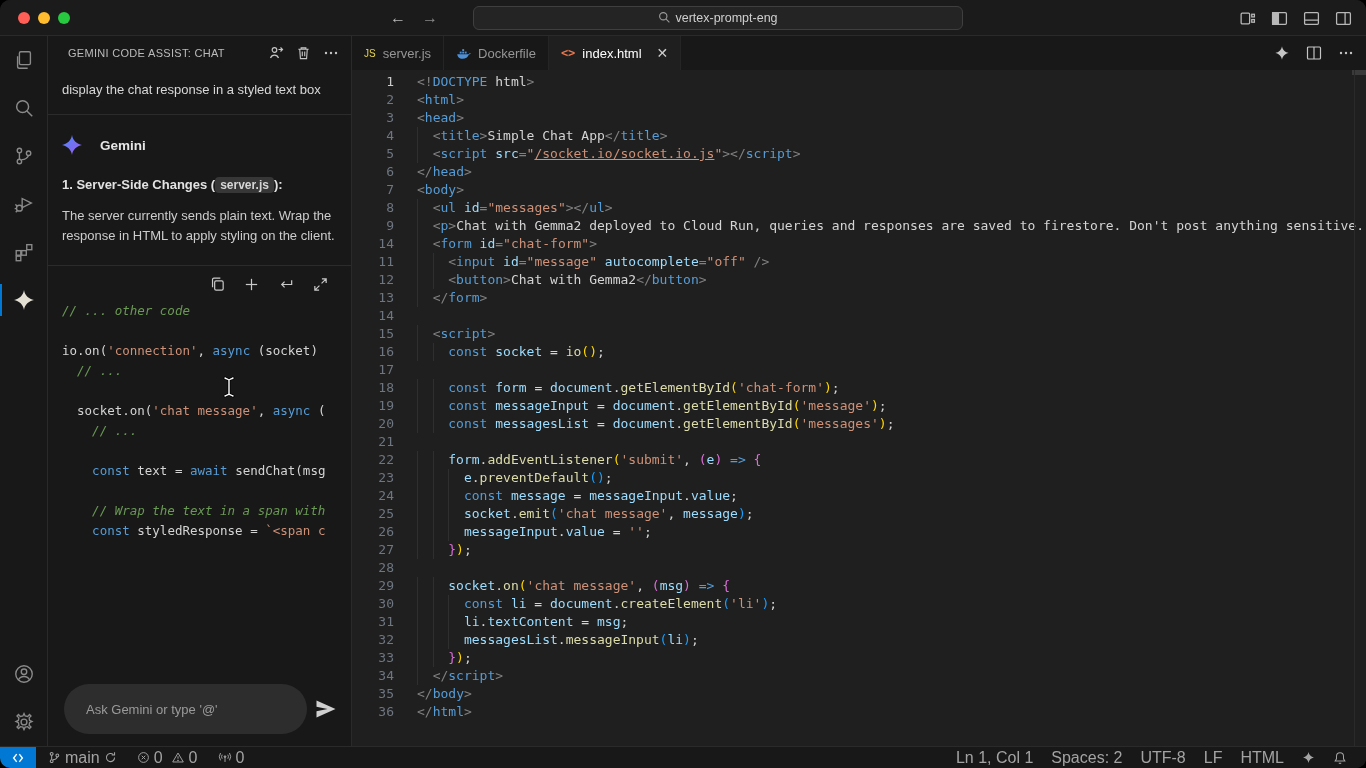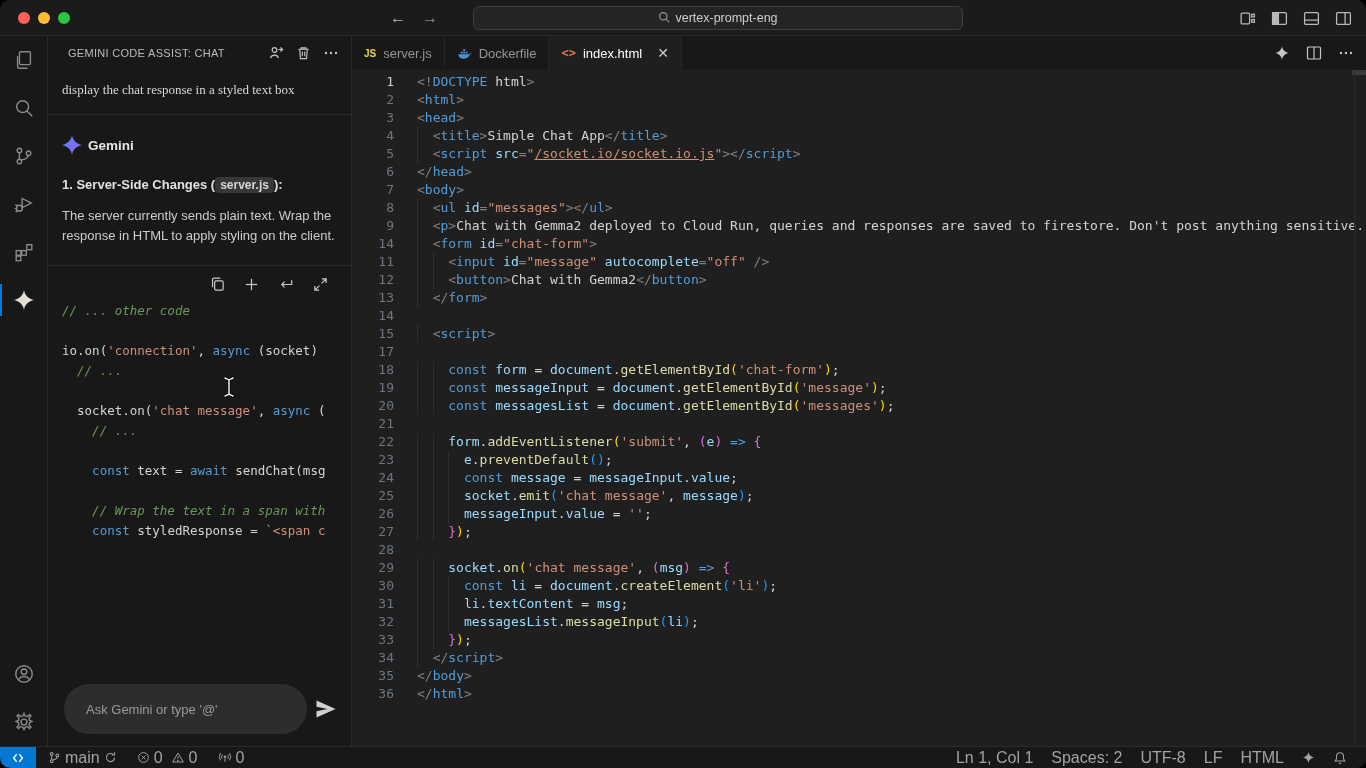--- a/index.html
+++ b/index.html
@@ -34,23 +34,23 @@
   .ab-item.active { color:#e3dfd2; }
   .ab-item.active::before { content:""; position:absolute; left:0; top:8px; bottom:8px; width:2px; background:#0078d4; }
   .ab-spacer { flex:1; }
 
   
   .sidebar { width:304px; background:#181818; border-right:1px solid #2a2a2a; display:flex; flex-direction:column; }
   .sb-header { height:34px; display:flex; align-items:center; padding:0 12px 0 20px; flex:none; }
   .sb-title { font-size:11px; letter-spacing:.3px; color:#bbbbbb; flex:1; white-space:nowrap; }
   .sb-icons { display:flex; gap:12px; color:#c5c5c5; align-items:center; }
   .chat { flex:1; overflow:hidden; position:relative; }
-  .user-msg { padding:10px 14px 14px 14px; font-size:13px; line-height:20px; color:#d8d8d8;font-family:Liberation Serif, serif; }
+  .user-msg { padding:10px 14px 14px 14px; font-size:13px; line-height:20px; color:#d8d8d8; }
   .divider { border-top:1px solid #2b2b2b; }
-  .gemini-head { display:flex; align-items:center; gap:4px; padding:18px 14px 4px 12px; }
+  .gemini-head { display:flex; align-items:center; gap:16px; padding:18px 14px 4px 12px; }
   .gemini-name { font-weight:bold; font-size:13.5px; color:#e6e6e6; }
   .chat p.rich, .chat .rich { padding:10px 14px 0 14px; font-size:13px; line-height:20.5px; color:#cccccc; }
   .chat .rich.bold { font-weight:bold; color:#e2e2e2; padding-top:14px; }
   .chip { background:#373737; border-radius:4px; padding:1px 5px; font-size:12px; color:#d6d6d6; }
   .codewrap { margin-top:18px; border-top:1px solid #2b2b2b; padding-top:6px; }
   .code-toolbar { display:flex; justify-content:flex-end; gap:17px; padding:4px 22px 4px 0; color:#c9c9c9; }
   .chat-code { font-family:"DejaVu Sans Mono", monospace; font-size:12.5px; line-height:20px;
     padding:4px 0 0 14px; color:#d4d4d4; white-space:pre; overflow:hidden; }
   .chat-code .ln { min-height:20px; }
   .chat-input { flex:none; height:66px; display:flex; align-items:center; padding:0 10px 8px 16px; gap:4px; }
@@ -58,21 +58,21 @@
     padding:0 18px 0 22px; font-size:13px; color:#9a9a9a; }
   .send-btn { width:30px; height:30px; display:flex; align-items:center; justify-content:center; color:#d0d0d0; }
 
   
   .editor { flex:1; display:flex; flex-direction:column; position:relative; background:#1f1f1f; min-width:0; }
   .tabs { height:34px; background:#181818; display:flex; align-items:stretch; position:relative; flex:none; }
   .tab { display:flex; align-items:center; gap:7px; padding:0 12px; font-size:13px; color:#969696;
     border-right:1px solid #252525; background:#181818; white-space:nowrap; }
   .tab.active { background:#1f1f1f; color:#ffffff; }
   .tab .close { margin-left:8px; font-size:14px; color:#cccccc; }
-  .js-badge { font-family:"Liberation Sans",sans-serif; font-weight:bold; font-size:10px; color:#e8d44d; }
+  .js-badge { font-family:"Liberation Sans",sans-serif; font-weight:normal; font-size:10px; color:#e8d44d; }
   .html-badge { font-family:"DejaVu Sans Mono",monospace; font-weight:bold; font-size:12px; color:#e8774f; }
   .editor-actions { position:absolute; right:12px; top:0; height:34px; display:flex; gap:16px; align-items:center; color:#c5c5c5; }
   .code-area { flex:1; overflow:hidden; padding-top:3px; position:relative;
     font-family:"DejaVu Sans Mono", monospace; font-size:13px; line-height:18px; }
   .eline { display:flex; min-height:18px; white-space:pre; }
   .lnum { width:42px; text-align:right; color:#6e7681; flex:none; margin-right:23px; }
   .lnum.active { color:#cccccc; }
   .lcode { white-space:pre; }
   .ig { display:inline-block; width:2ch; border-left:1px solid #2f2f2f; height:18px; vertical-align:top; }
   .scroll-deco { position:absolute; top:0; right:0; width:14px; height:5px; background:#4d4d4d; opacity:.6; }
@@ -324,20 +324,21 @@
           <div class="eline"><span class="lnum">6</span><span class="lcode"><span class="tk-pun">&lt;/</span><span class="tk-tag">head</span><span class="tk-pun">&gt;</span></span></div>
           <div class="eline"><span class="lnum">7</span><span class="lcode"><span class="tk-pun">&lt;</span><span class="tk-tag">body</span><span class="tk-pun">&gt;</span></span></div>
           <div class="eline"><span class="lnum">8</span><span class="lcode"><span class="ig"></span><span class="tk-pun">&lt;</span><span class="tk-tag">ul</span><span class="tk-p"> </span><span class="tk-attr">id</span><span class="tk-pun">=</span><span class="tk-str">"messages"</span><span class="tk-pun">&gt;&lt;/</span><span class="tk-tag">ul</span><span class="tk-pun">&gt;</span></span></div>
           <div class="eline"><span class="lnum">9</span><span class="lcode"><span class="ig"></span><span class="tk-pun">&lt;</span><span class="tk-tag">p</span><span class="tk-pun">&gt;</span><span class="tk-p">Chat with Gemma2 deployed to Cloud Run, queries and responses are saved to firestore. Don't post anything sensitive. Responses</span></span></div>
           <div class="eline"><span class="lnum">14</span><span class="lcode"><span class="ig"></span><span class="tk-pun">&lt;</span><span class="tk-tag">form</span><span class="tk-p"> </span><span class="tk-attr">id</span><span class="tk-pun">=</span><span class="tk-str">"chat-form"</span><span class="tk-pun">&gt;</span></span></div>
           <div class="eline"><span class="lnum">11</span><span class="lcode"><span class="ig"></span><span class="ig"></span><span class="tk-pun">&lt;</span><span class="tk-tag">input</span><span class="tk-p"> </span><span class="tk-attr">id</span><span class="tk-pun">=</span><span class="tk-str">"message"</span><span class="tk-p"> </span><span class="tk-attr">autocomplete</span><span class="tk-pun">=</span><span class="tk-str">"off"</span><span class="tk-p"> </span><span class="tk-pun">/&gt;</span></span></div>
           <div class="eline"><span class="lnum">12</span><span class="lcode"><span class="ig"></span><span class="ig"></span><span class="tk-pun">&lt;</span><span class="tk-tag">button</span><span class="tk-pun">&gt;</span><span class="tk-p">Chat with Gemma2</span><span class="tk-pun">&lt;/</span><span class="tk-tag">button</span><span class="tk-pun">&gt;</span></span></div>
           <div class="eline"><span class="lnum">13</span><span class="lcode"><span class="ig"></span><span class="tk-pun">&lt;/</span><span class="tk-tag">form</span><span class="tk-pun">&gt;</span></span></div>
           <div class="eline"><span class="lnum">14</span><span class="lcode"></span></div>
           <div class="eline"><span class="lnum">15</span><span class="lcode"><span class="ig"></span><span class="tk-pun">&lt;</span><span class="tk-tag">script</span><span class="tk-pun">&gt;</span></span></div>
+          <div class="eline"><span class="lnum">16</span><span class="lcode"><span class="ig"></span><span class="ig"></span><span class="tk-kw">const</span><span class="tk-p"> </span><span class="tk-var">socket</span><span class="tk-p"> = </span><span class="tk-fn">io</span><span class="tk-b1">()</span><span class="tk-p">;</span></span></div>
           <div class="eline"><span class="lnum">17</span><span class="lcode"></span></div>
           <div class="eline"><span class="lnum">18</span><span class="lcode"><span class="ig"></span><span class="ig"></span><span class="tk-kw">const</span><span class="tk-p"> </span><span class="tk-var">form</span><span class="tk-p"> = </span><span class="tk-var">document</span><span class="tk-p">.</span><span class="tk-fn">getElementById</span><span class="tk-b1">(</span><span class="tk-str">'chat-form'</span><span class="tk-b1">)</span><span class="tk-p">;</span></span></div>
           <div class="eline"><span class="lnum">19</span><span class="lcode"><span class="ig"></span><span class="ig"></span><span class="tk-kw">const</span><span class="tk-p"> </span><span class="tk-var">messageInput</span><span class="tk-p"> = </span><span class="tk-var">document</span><span class="tk-p">.</span><span class="tk-fn">getElementById</span><span class="tk-b1">(</span><span class="tk-str">'message'</span><span class="tk-b1">)</span><span class="tk-p">;</span></span></div>
           <div class="eline"><span class="lnum">20</span><span class="lcode"><span class="ig"></span><span class="ig"></span><span class="tk-kw">const</span><span class="tk-p"> </span><span class="tk-var">messagesList</span><span class="tk-p"> = </span><span class="tk-var">document</span><span class="tk-p">.</span><span class="tk-fn">getElementById</span><span class="tk-b1">(</span><span class="tk-str">'messages'</span><span class="tk-b1">)</span><span class="tk-p">;</span></span></div>
           <div class="eline"><span class="lnum">21</span><span class="lcode"></span></div>
           <div class="eline"><span class="lnum">22</span><span class="lcode"><span class="ig"></span><span class="ig"></span><span class="tk-var">form</span><span class="tk-p">.</span><span class="tk-fn">addEventListener</span><span class="tk-b1">(</span><span class="tk-str">'submit'</span><span class="tk-p">, </span><span class="tk-b2">(</span><span class="tk-var">e</span><span class="tk-b2">)</span><span class="tk-p"> </span><span class="tk-kw">=&gt;</span><span class="tk-p"> </span><span class="tk-b2">{</span></span></div>
           <div class="eline"><span class="lnum">23</span><span class="lcode"><span class="ig"></span><span class="ig"></span><span class="ig"></span><span class="tk-var">e</span><span class="tk-p">.</span><span class="tk-fn">preventDefault</span><span class="tk-b3">()</span><span class="tk-p">;</span></span></div>
           <div class="eline"><span class="lnum">24</span><span class="lcode"><span class="ig"></span><span class="ig"></span><span class="ig"></span><span class="tk-kw">const</span><span class="tk-p"> </span><span class="tk-var">message</span><span class="tk-p"> = </span><span class="tk-var">messageInput</span><span class="tk-p">.</span><span class="tk-var">value</span><span class="tk-p">;</span></span></div>
           <div class="eline"><span class="lnum">25</span><span class="lcode"><span class="ig"></span><span class="ig"></span><span class="ig"></span><span class="tk-var">socket</span><span class="tk-p">.</span><span class="tk-fn">emit</span><span class="tk-b3">(</span><span class="tk-str">'chat message'</span><span class="tk-p">, </span><span class="tk-var">message</span><span class="tk-b3">)</span><span class="tk-p">;</span></span></div>
           <div class="eline"><span class="lnum">26</span><span class="lcode"><span class="ig"></span><span class="ig"></span><span class="ig"></span><span class="tk-var">messageInput</span><span class="tk-p">.</span><span class="tk-var">value</span><span class="tk-p"> = </span><span class="tk-str">''</span><span class="tk-p">;</span></span></div>

